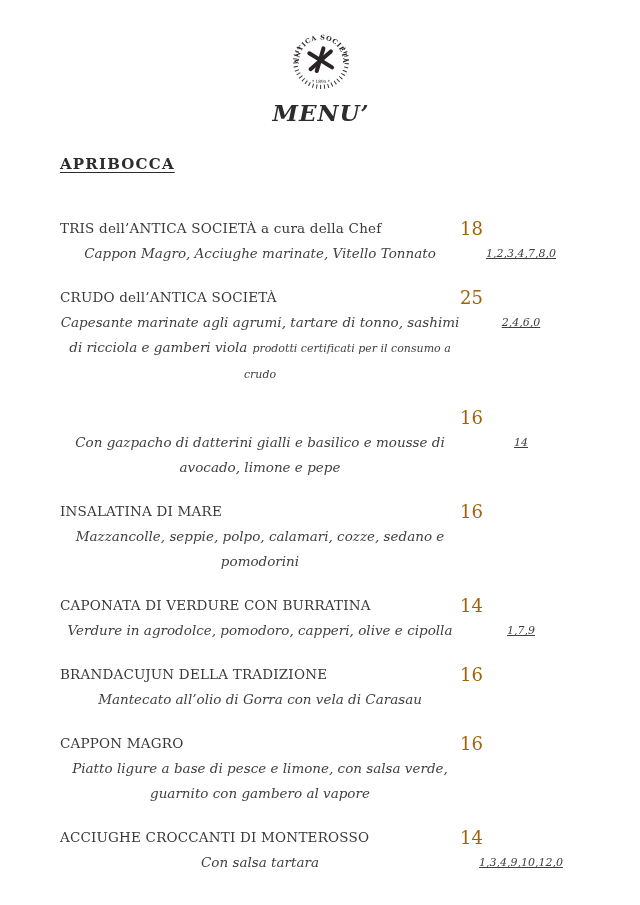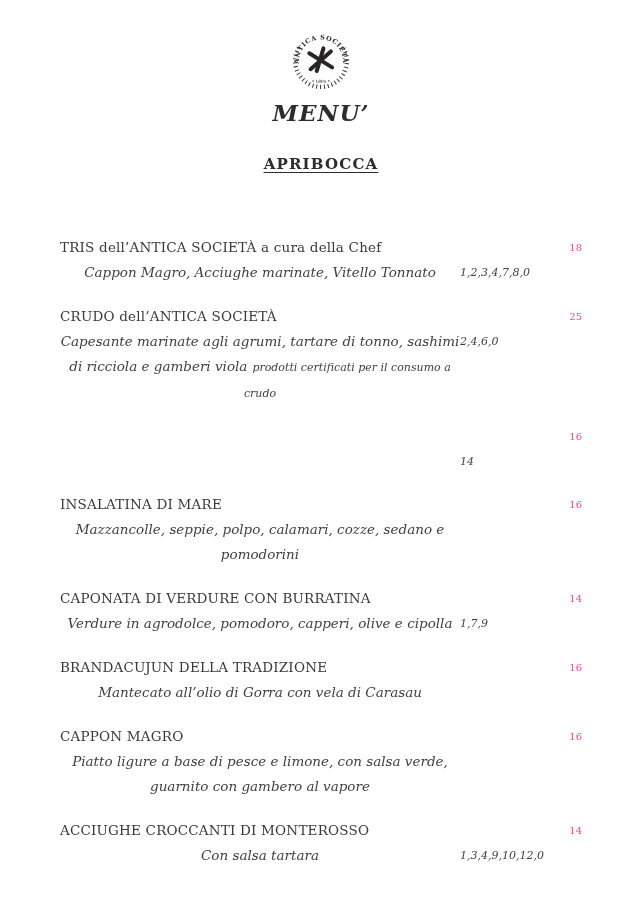--- a/index.html
+++ b/index.html
@@ -33,75 +33,77 @@
     text-align: center;
     font-size: 23px;
     font-weight: bold;
     letter-spacing: 1px;
     color: #2c2c2c;
     margin-top: 7px;
     line-height: 27px;
     font-style: italic;
   }
   .section-header {
-    text-align: center;
+    text-align: left;
     font-size: 15px;
     font-weight: bold;
     letter-spacing: 1.2px;
     color: #2c2c2c;
     margin-top: 30px;
     line-height: 17px;
   }
   .section-header span {
     text-decoration: underline;
     text-underline-offset: 3px;
   }
   .items {
-    margin-top: 62px;
+    margin-top: 43px;
   }
   .item {
     display: grid;
     grid-template-columns: 1fr 122px;
     margin-bottom: 18px;
   }
   .item-name {
     grid-column: 1;
     font-size: 13.5px;
     letter-spacing: 0.2px;
     line-height: 25px;
     color: #3a3939;
   }
   .item-price {
     grid-column: 2;
-    font-size: 10px;
+    font-size: 18px;
     line-height: 25px;
-    text-align: right;
-    color: #ec4899;
+    text-align: left;
+    color: #a16207;
     align-self: start;
   }
   .item-desc {
     grid-column: 1;
     font-style: italic;
     font-size: 13.5px;
     line-height: 25px;
     color: #403f3f;
     text-align: center;
   }
   .item-note {
     font-size: 11px;
     margin-left: 5px;
   }
   .item-note:empty { margin-left: 0; }
   .item-allergens {
     grid-column: 2;
     font-style: italic;
     font-size: 11px;
     line-height: 25px;
+    text-align: center;
     align-self: start;
     color: #403f3f;
+    text-decoration: underline;
   }
 </style>
 </head>
 <body>
 
 <div class="page">
 
   <div class="logo-wrap">
     <svg class="logo-svg" viewBox="0 0 100 104">
 
@@ -140,20 +142,21 @@
 
     <div class="item">
       <div class="item-name">CRUDO dell’ANTICA SOCIETÀ</div>
       <div class="item-price">25</div>
       <div class="item-desc"><span>Capesante marinate agli agrumi, tartare di tonno, sashimi di ricciola e gamberi viola</span><span class="item-note">prodotti certificati per il consumo a crudo</span></div>
       <div class="item-allergens">2,4,6,0</div>
     </div>
 
     <div class="item">
       <div class="item-price">16</div>
+      <div class="item-desc"><span>Con gazpacho di datterini gialli e basilico e mousse di avocado, limone e pepe</span><span class="item-note"></span></div>
       <div class="item-allergens">14</div>
     </div>
 
     <div class="item">
       <div class="item-name">INSALATINA DI MARE</div>
       <div class="item-price">16</div>
       <div class="item-desc"><span>Mazzancolle, seppie, polpo, calamari, cozze, sedano e pomodorini</span><span class="item-note"></span></div>
     </div>
 
     <div class="item">

